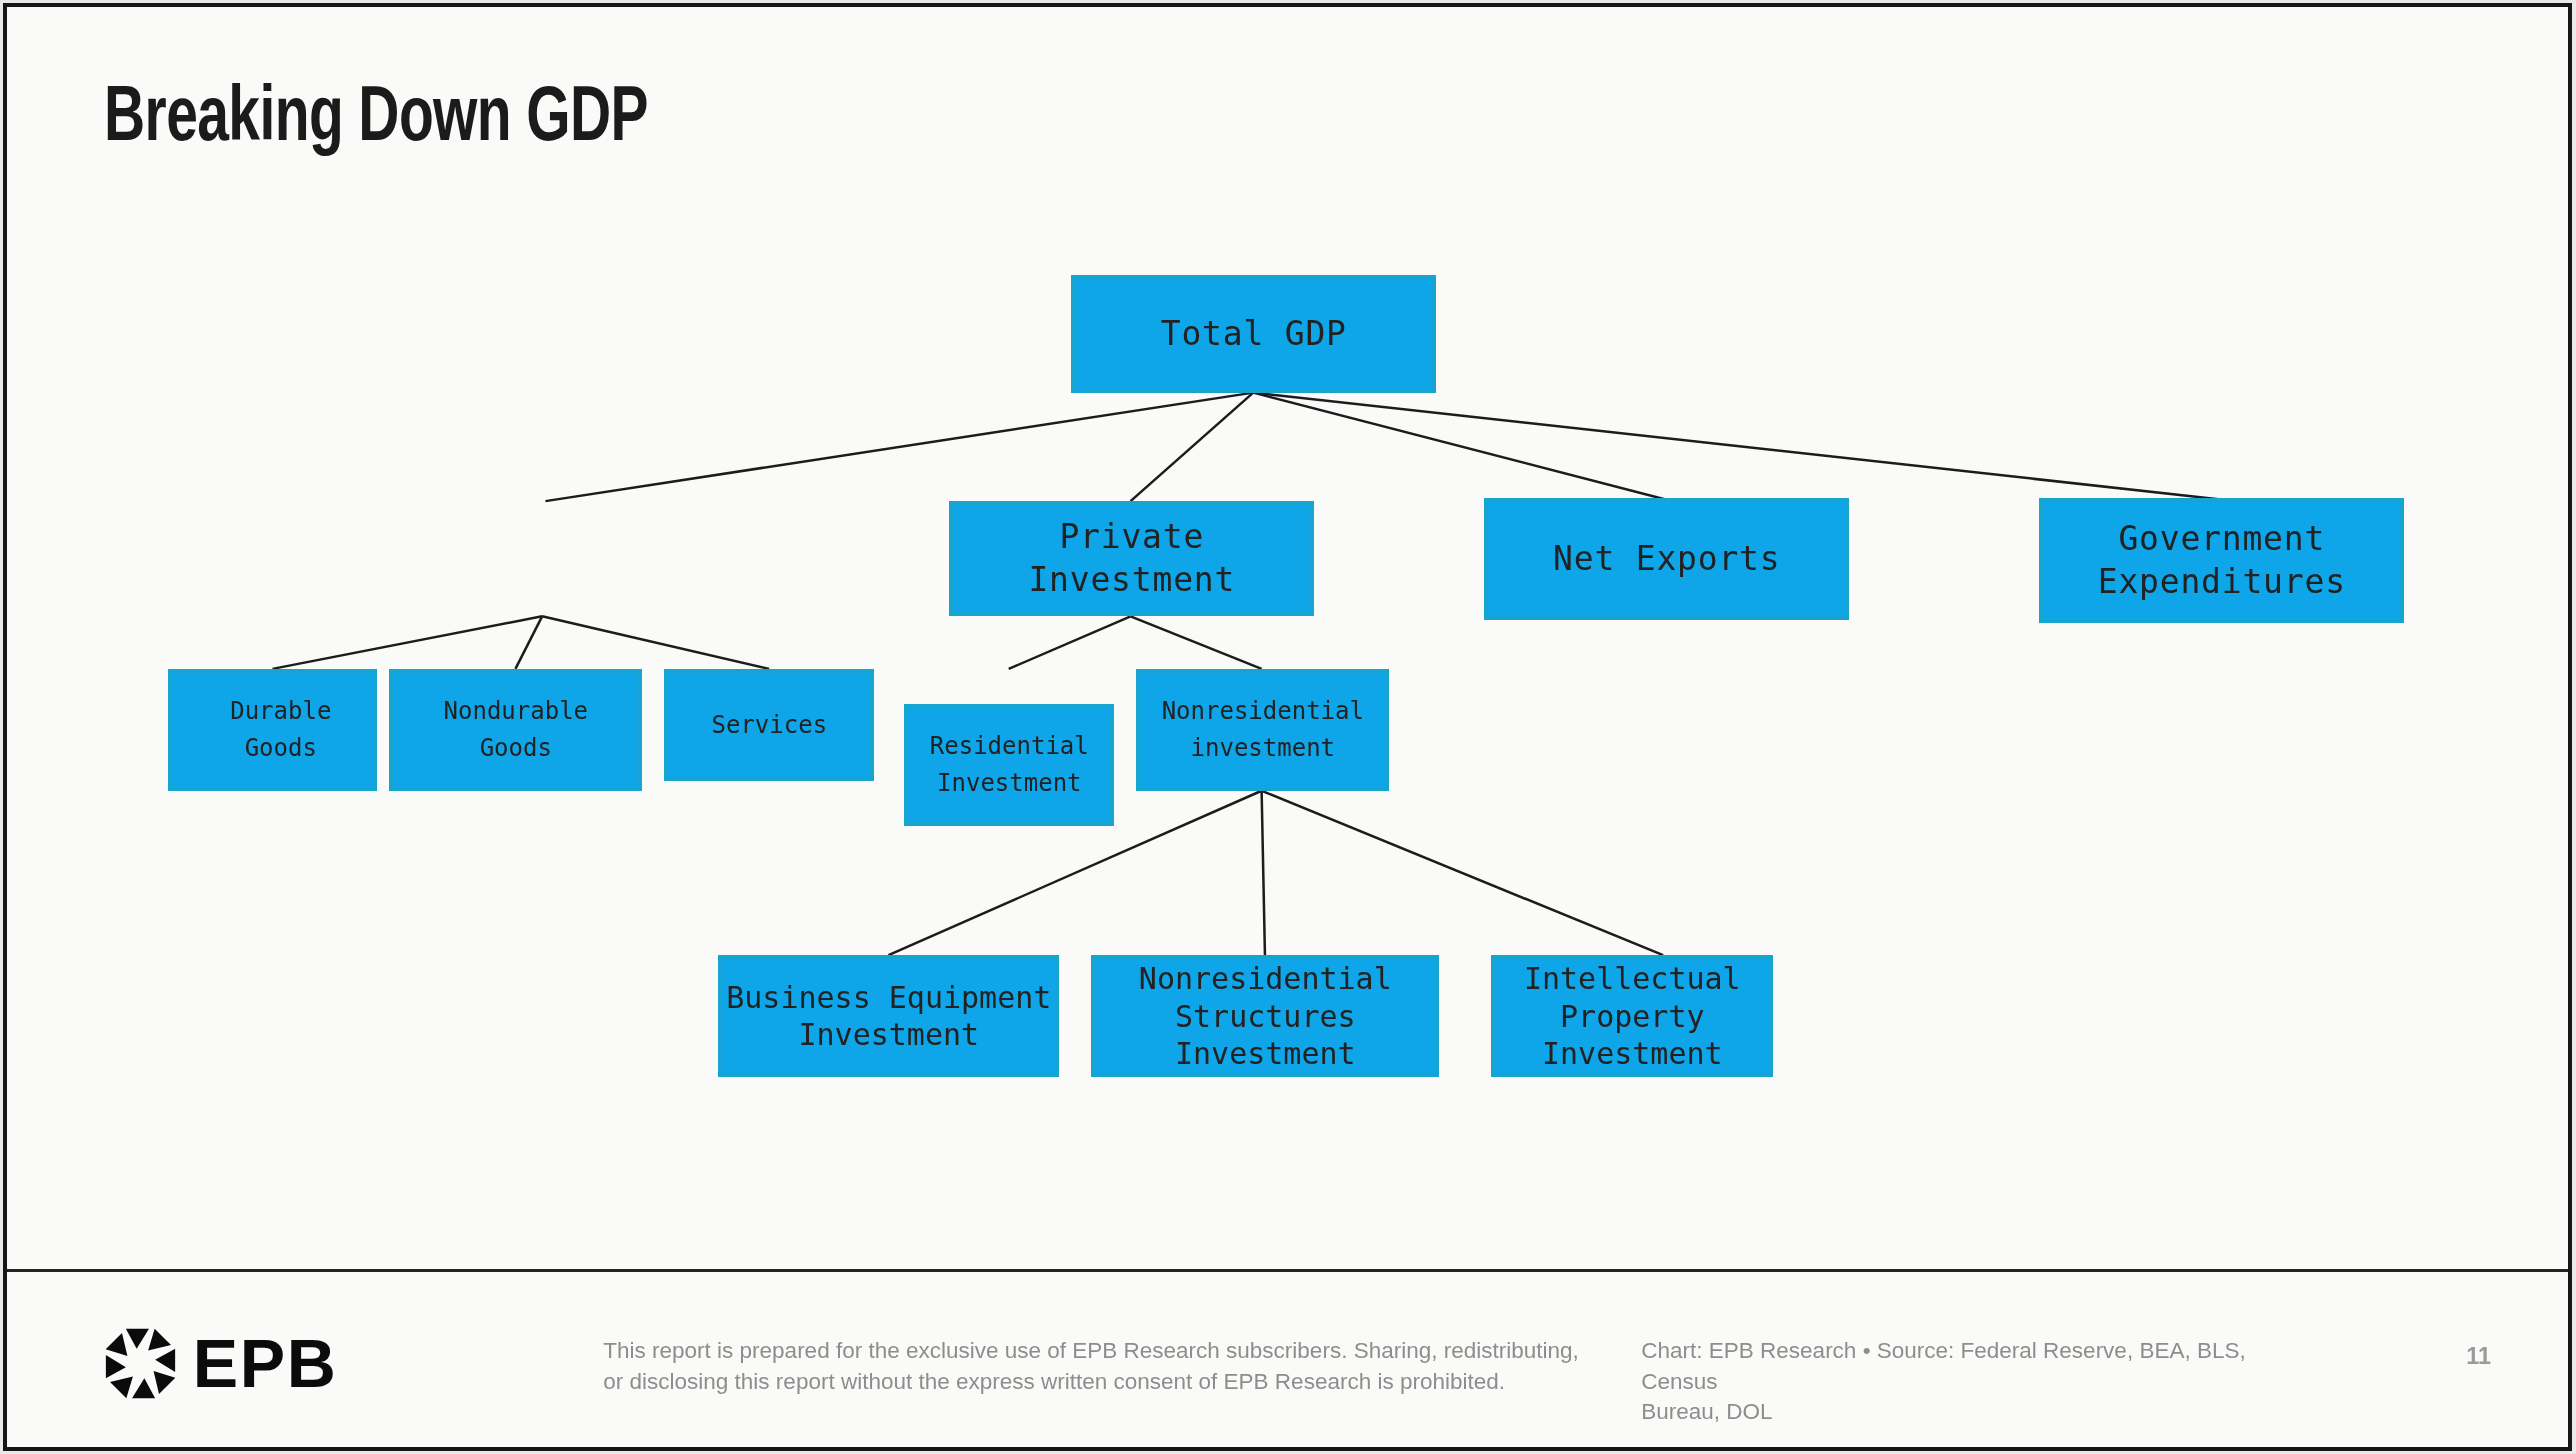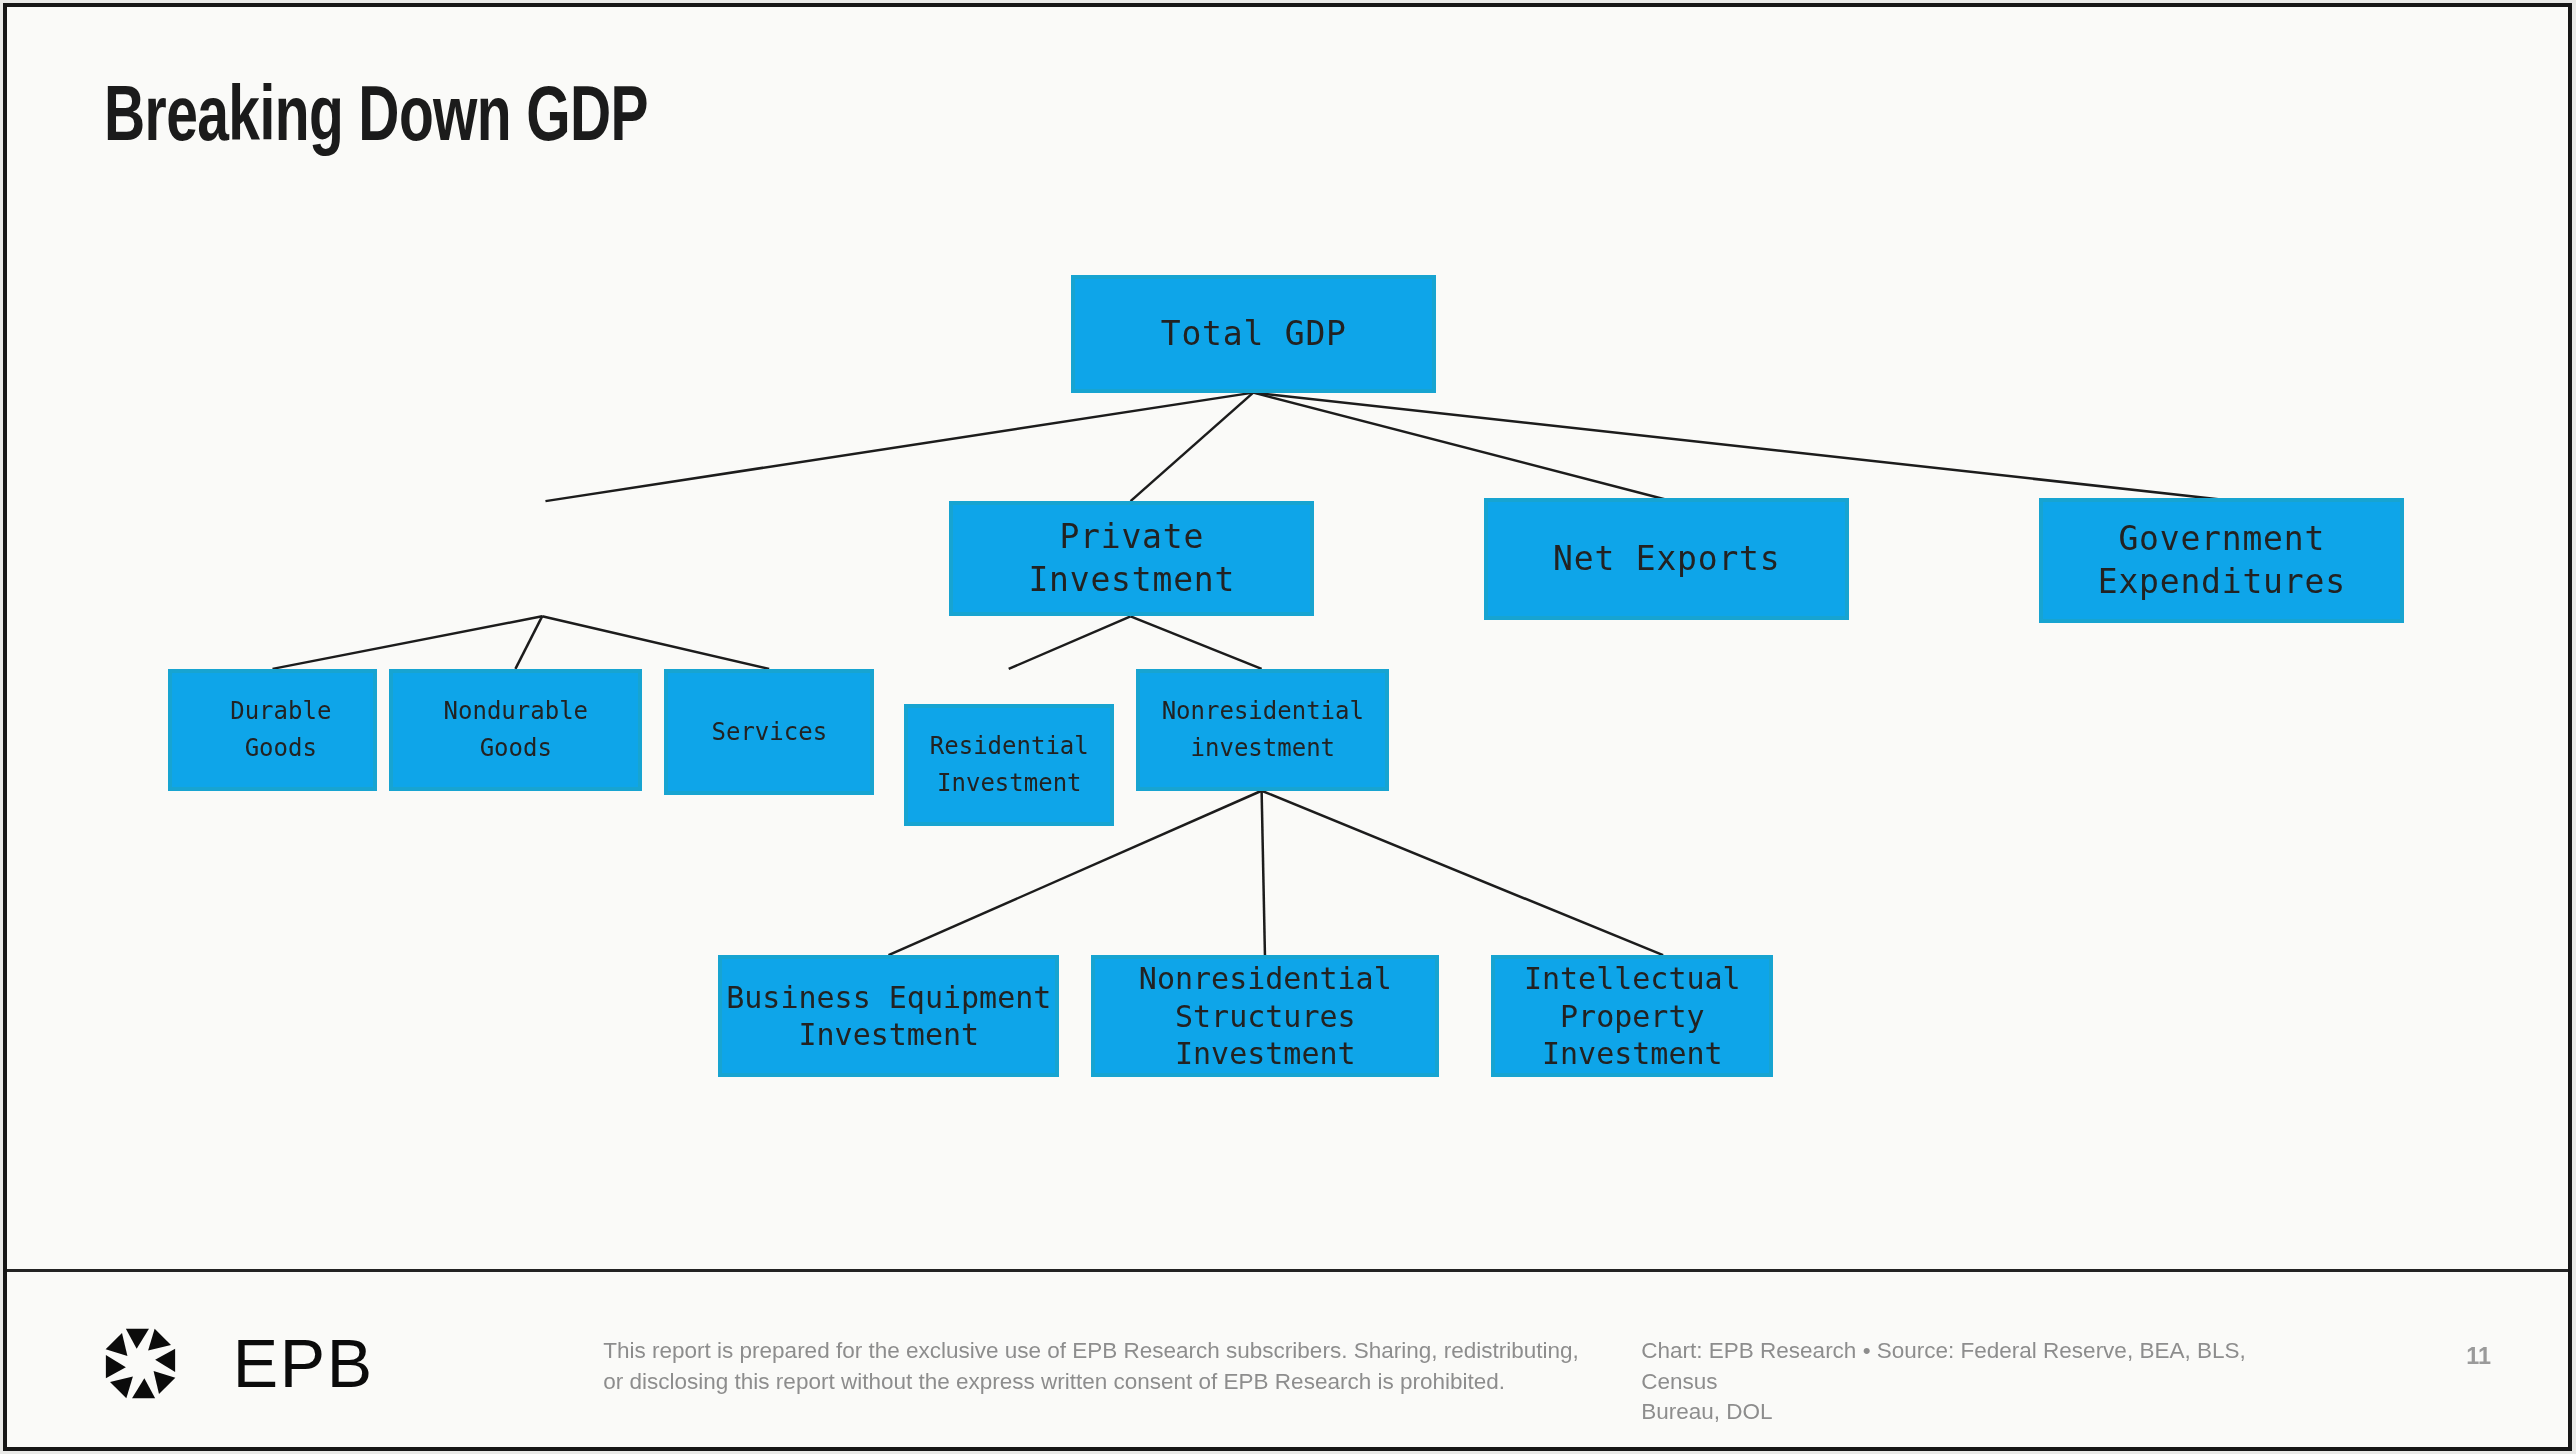--- a/index.html
+++ b/index.html
@@ -23,34 +23,34 @@
   .lvlA { font-size:33px; line-height:1.3; letter-spacing:0.8px; }
   .lvlB { font-size:24px; line-height:1.55; }
   .lvlC { font-size:30px; line-height:1.25; }
   .n-total      { left:1064px; top:268px; width:365px; height:118px; }
   .n-personal   { left:353px;  top:494px; width:365px; height:115px; }
   .n-private    { left:942px; top:494px; width:365px; height:115px; }
   .n-netexp     { left:1477px; top:491px; width:365px; height:122px; }
   .n-gov        { left:2032px; top:491px; width:365px; height:125px; }
   .n-durable    { left:161px;  top:662px; width:209px; height:122px;padding-left:16px; }
   .n-nondurable { left:382px;  top:662px; width:253px; height:122px; }
-  .n-services   { left:657px;  top:662px; width:210px; height:126px; }
+  .n-services   { left:657px;  top:662px; width:210px; height:112px; }
   .n-resid      { left:897px; top:697px; width:210px; height:122px; }
   .n-nonresid   { left:1129px; top:662px; width:253px; height:122px; }
   .n-busequip   { left:711px;  top:948px; width:341px; height:122px; }
   .n-nonresstr  { left:1084px; top:948px; width:348px; height:122px; }
   .n-intprop    { left:1484px; top:948px; width:282px; height:122px; }
   .footer-divider {
     position:absolute; left:0; right:0; top:1262px; height:2.5px; background:#232323;
   }
   .logo {
     position:absolute; left:95px; top:1317px;
     display:flex; align-items:center; gap:13.4px; color:#0b0b0b;
   }
-  .logo-text { font-size:68px; font-weight:400; letter-spacing:1.7px; color:#0b0b0b;margin-left:40px; }
+  .logo-text { font-size:68px; font-weight:700; letter-spacing:1.7px; color:#0b0b0b; }
   .disclaimer {
     position:absolute; left:596px; top:1329px; width:993px;
     font-size:22.5px; line-height:1.35; color:#8d8d8d; white-space:pre-line;
   }
   .source {
     position:absolute; left:1634px; top:1329px; width:651px;
     font-size:22.5px; line-height:1.35; color:#8d8d8d; white-space:pre-line;
   }
   .page-number {
     position:absolute; left:2459px; top:1336px;

